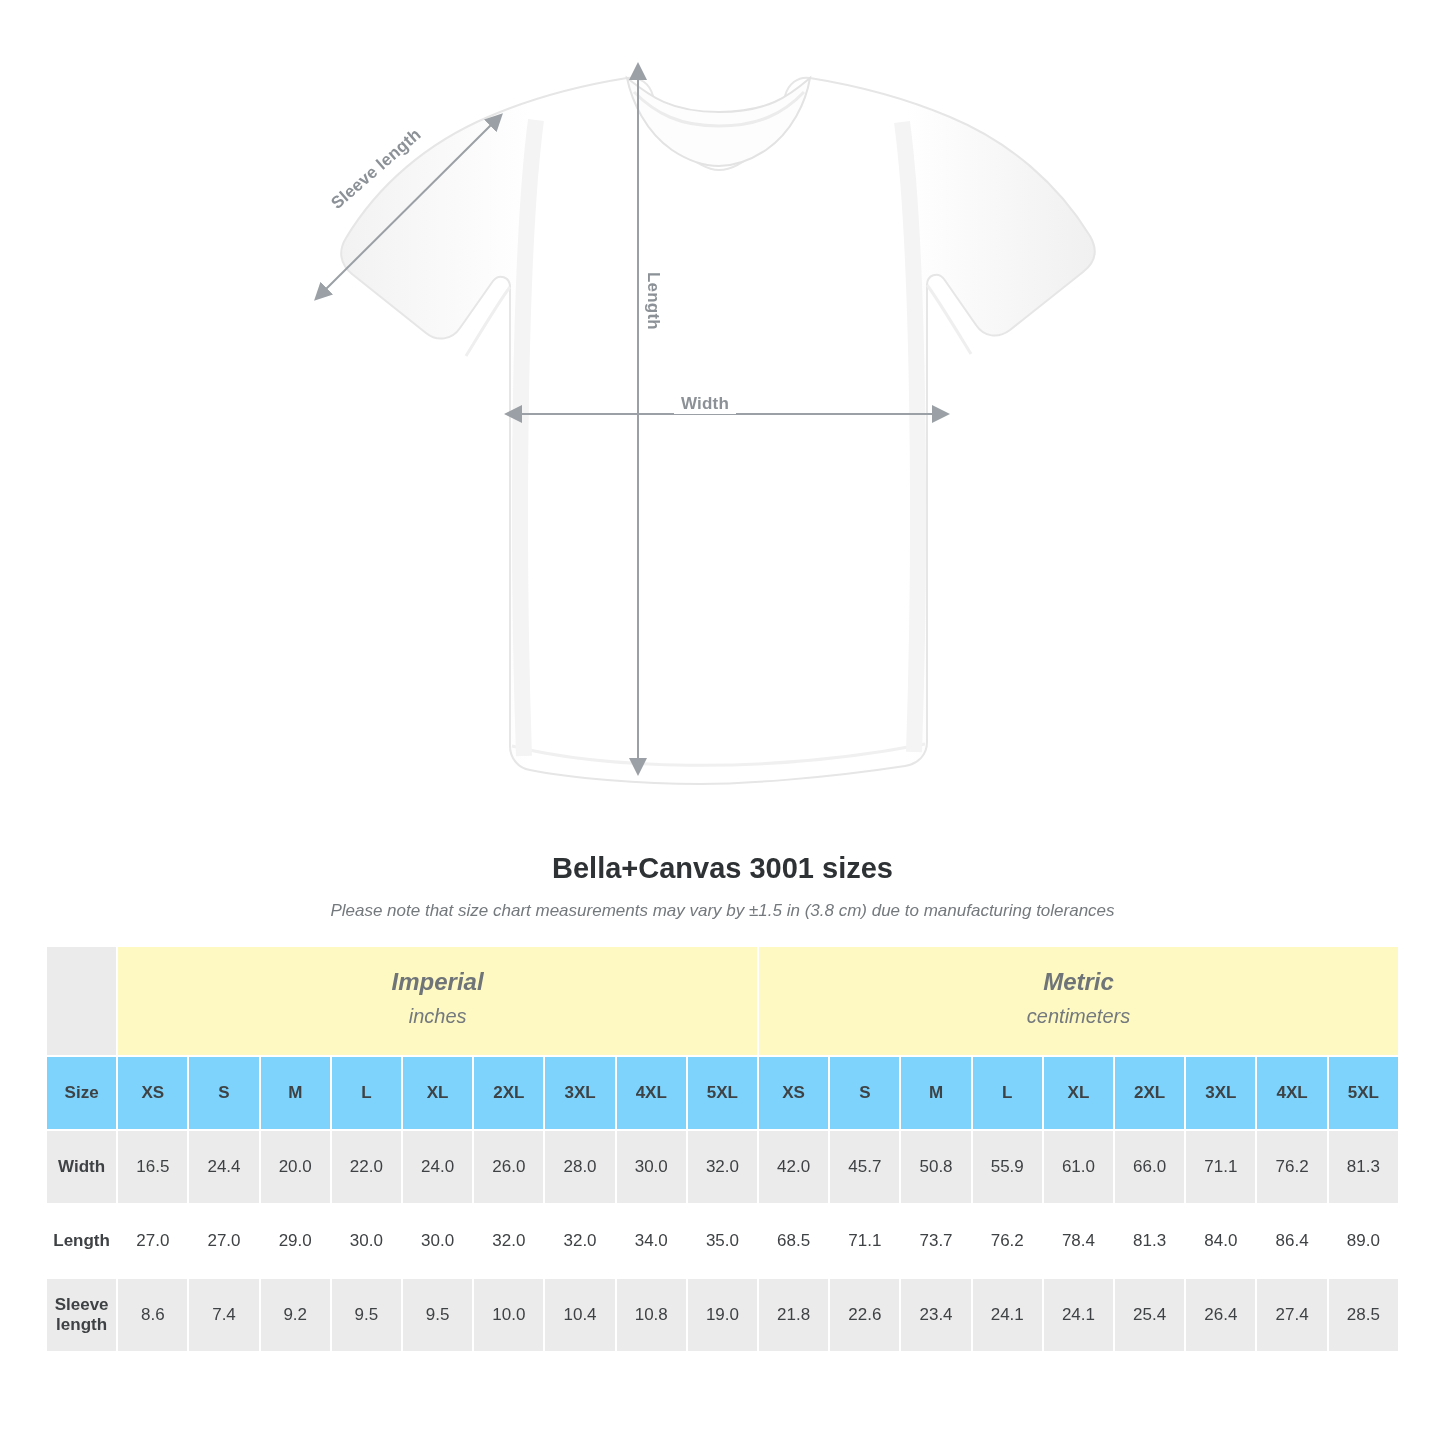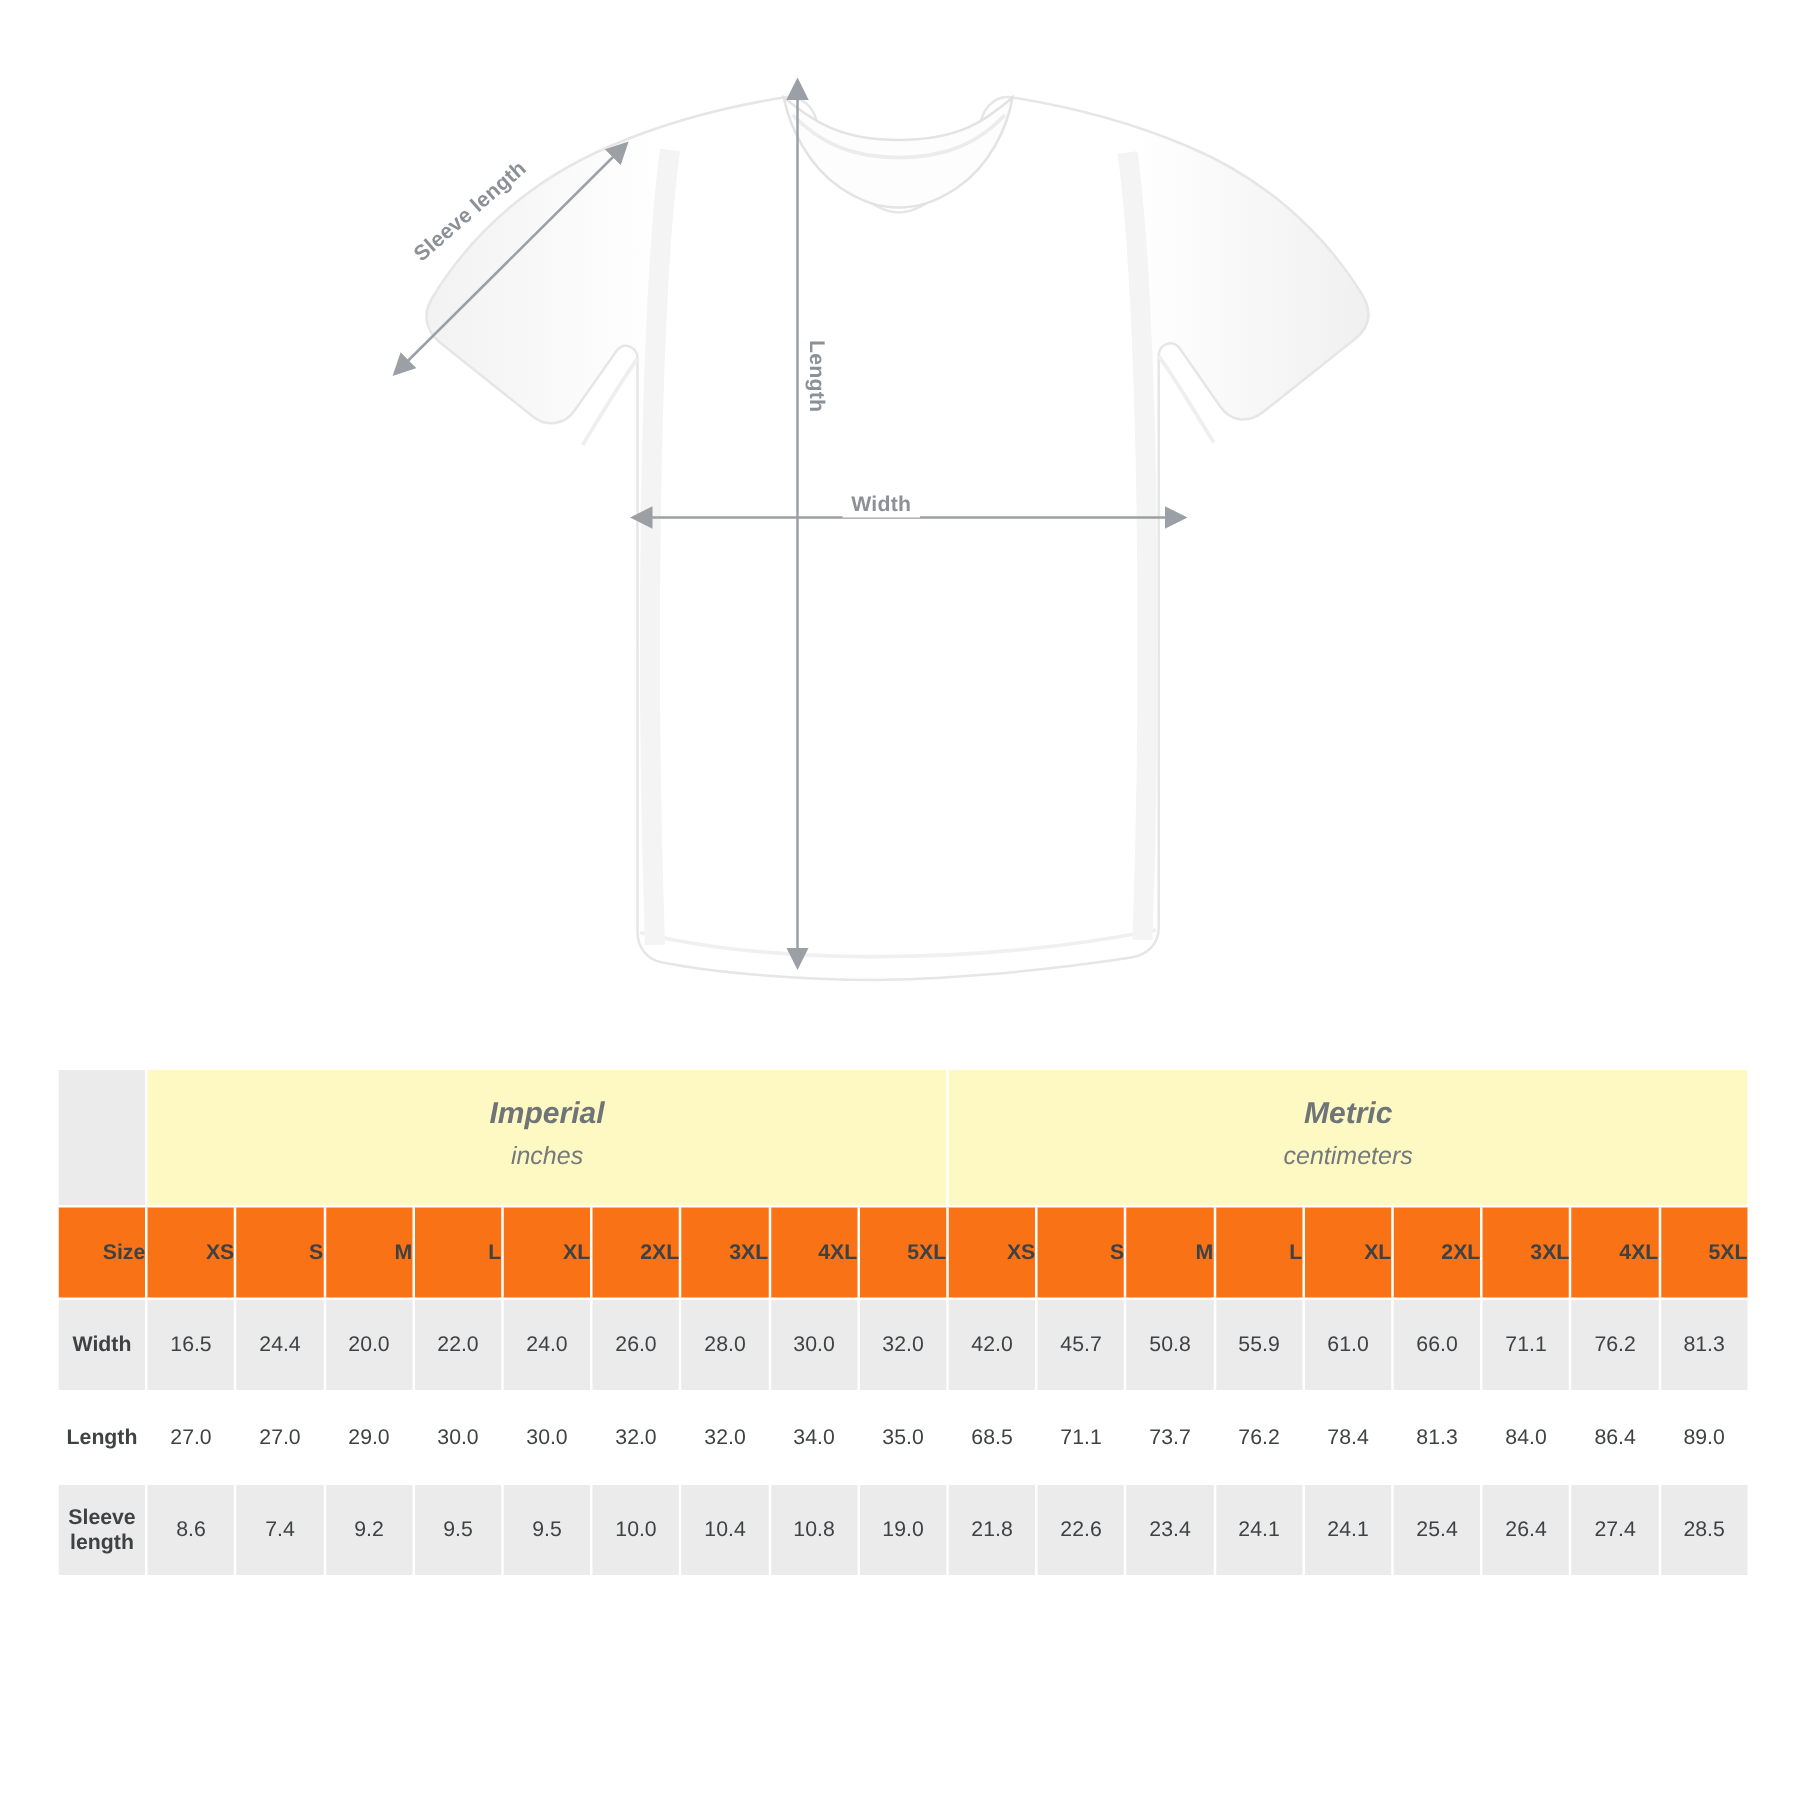--- a/index.html
+++ b/index.html
@@ -109,24 +109,23 @@
     font-size: 20px;
     font-style: italic;
     color: #73797d;
     line-height: 1.9;
   }
   .blank-head {
     background: #ebebeb;
   }
   tr.row-size td {
     height: 72px;
-    background: #f97316;
+    background: #7dd3fc;
     font-weight: bold;
     color: #3f4244;
-    text-align: right;
   }
   tr.row-size td.rowlabel,
   tr.row-width td.rowlabel,
   tr.row-length td.rowlabel,
   tr.row-sleeve td.rowlabel {
     font-weight: bold;
     color: #3f4244;
   }
   tr.row-width td { height: 72px; background: #ebebeb; }
   tr.row-length td { height: 72px; background: #ffffff; }
@@ -207,20 +206,24 @@
 
         <line x1="518" y1="414" x2="936" y2="414" stroke="#9aa0a5" stroke-width="2" marker-start="url(#arrowStart)" marker-end="url(#arrowEnd)"></line>
       </g>
     </svg>
 
     <span class="measure-label label-sleeve">Sleeve length</span>
     <span class="measure-label label-length">Length</span>
     <span class="measure-label label-width">Width</span>
   </div>
 
+  <div class="heading-block">
+    <h1 class="chart-title">Bella+Canvas 3001 sizes</h1>
+    <p class="chart-note">Please note that size chart measurements may vary by ±1.5 in (3.8 cm) due to manufacturing tolerances</p>
+  </div>
 
   <div class="table-wrap">
     <table class="size-table">
       <tbody>
           <tr>
         <td class="unit-head blank-head"></td>
         <td class="unit-head" colspan="9">
           <div class="unit-system">Imperial</div>
           <div class="unit-sub">inches</div>
         </td>

